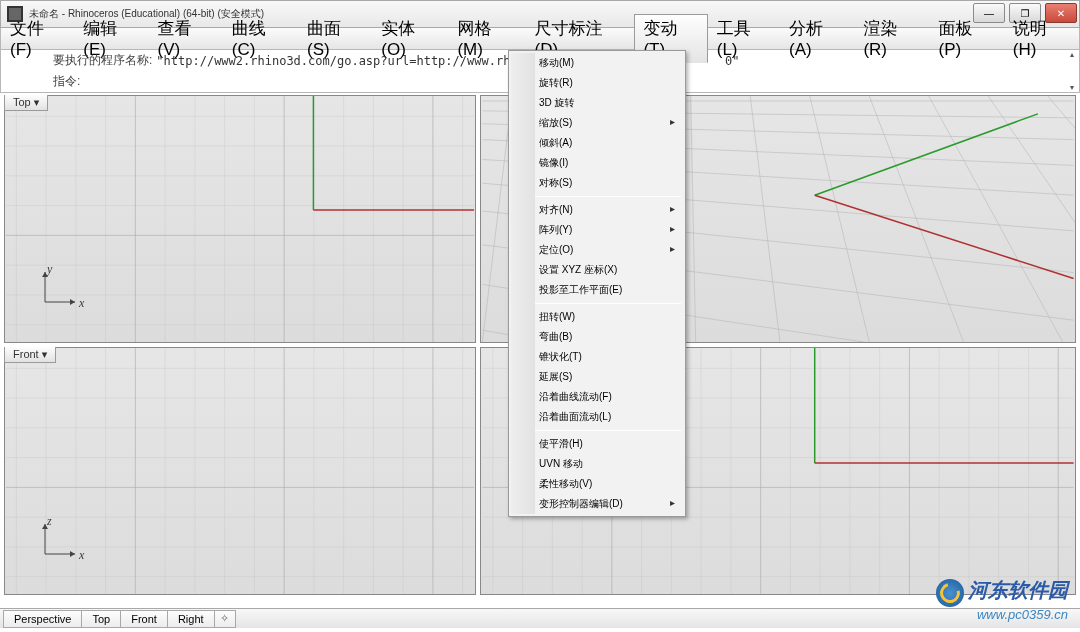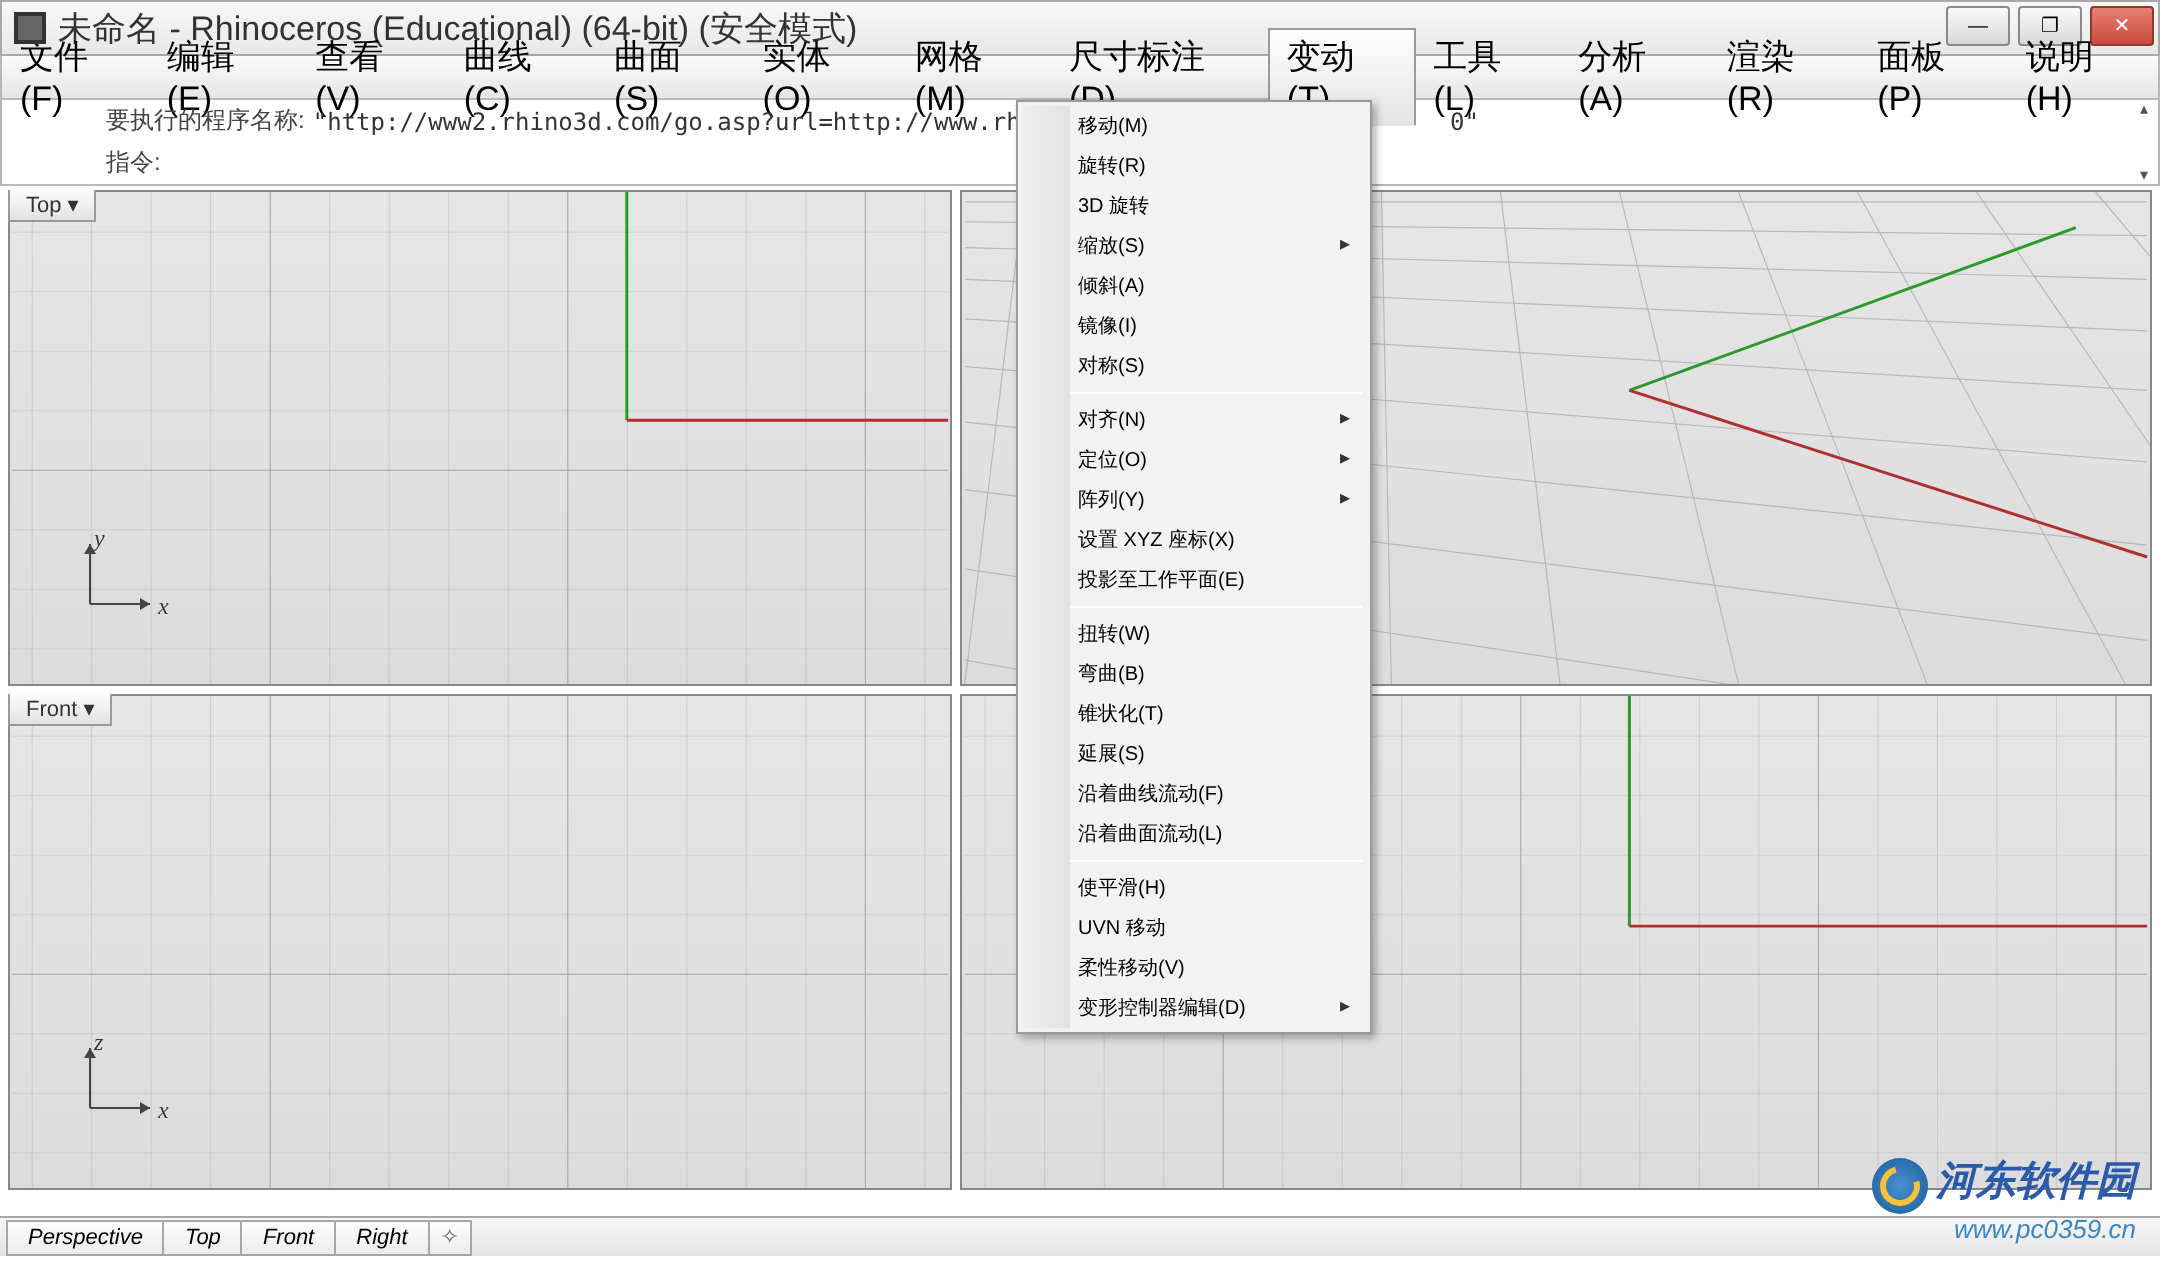--- a/index.html
+++ b/index.html
@@ -2,21 +2,21 @@
 <html><head>
 <meta charset="utf-8">
 <style>
 * { margin: 0; padding: 0; box-sizing: border-box; font-family: "Microsoft YaHei", "SimSun", Arial, sans-serif; }
 html, body { width: 1080px; height: 632px; overflow: hidden; background: #fff; }
 
 
 .titlebar { height: 28px; background: linear-gradient(#f8f8f8,#e8e8e8); display: flex; align-items: center; border: 1px solid #a8a8a8; }
 .app-icon { width: 16px; height: 16px; margin: 0 6px; background: #333; display: inline-block; position: relative; }
 .app-icon::after { content: ""; position: absolute; inset: 2px; background: #666; }
-.title-text { font-size: 17px; color: #333; flex: 1; }
+.title-text { font-size: 10px; color: #333; flex: 1; }
 .win-btns { display: flex; height: 100%; }
 .win-btn { width: 32px; height: 20px; margin: 2px 2px 0 2px; border: 1px solid #8a8a8a; background: linear-gradient(#fafafa,#d8d8d8); display: flex; align-items: center; justify-content: center; font-size: 10px; border-radius: 2px; }
 .win-btn.close { background: linear-gradient(#e97f74,#c94a3b); color: #fff; border-color: #8b3a30; }
 
 
 .menubar { height: 22px; background: linear-gradient(#fbfbfb,#e6e6e6); border: 1px solid #b8b8b8; border-top: none; display: flex; align-items: center; font-size: 17px; }
 .menu-item { padding: 2px 8px; cursor: default; border: 1px solid transparent; }
 .menu-item.active { background: linear-gradient(#fefefe,#e4e4e4); border: 1px solid #9a9a9a; border-bottom-color: #e4e4e4; position: relative; z-index: 50; }
 
 
@@ -187,21 +187,21 @@
   <div class="viewport" style="left:480px; top:254px; width:596px; height:248px;">
     <svg viewBox="0 0 596 248">
       <rect width="596" height="248" fill="url(#g1)"></rect>
       <rect width="596" height="248" fill="url(#g1b)"></rect>
       <line x1="335" y1="0" x2="335" y2="116" stroke="#2a9a2a" stroke-width="1.5"></line>
       <line x1="335" y1="116" x2="596" y2="116" stroke="#b03030" stroke-width="1.5"></line>
     </svg>
   </div>
 
   <div class="bottom-tabs">
-    <div id="btabs" style="display:flex;font-style:italic;">
+    <div id="btabs" style="display:flex;">
         <div class="btab first">Perspective</div>
         <div class="btab">Top</div>
         <div class="btab">Front</div>
         <div class="btab">Right</div>
       </div>
     <div class="btab plus-tab">✧</div>
   </div>
 
 </div>
 
@@ -209,22 +209,22 @@
   <div class="dd-gutter"></div>
 <div class="dd-item">移动(M)</div>
     <div class="dd-item">旋转(R)</div>
     <div class="dd-item">3D 旋转</div>
     <div class="dd-item has-sub">缩放(S)</div>
     <div class="dd-item">倾斜(A)</div>
     <div class="dd-item">镜像(I)</div>
     <div class="dd-item">对称(S)</div>
     <div class="dd-sep"></div>
     <div class="dd-item has-sub">对齐(N)</div>
+    <div class="dd-item has-sub">阵列(Y)</div>
     <div class="dd-item has-sub">定位(O)</div>
-    <div class="dd-item has-sub">阵列(Y)</div>
     <div class="dd-item">设置 XYZ 座标(X)</div>
     <div class="dd-item">投影至工作平面(E)</div>
     <div class="dd-sep"></div>
     <div class="dd-item">扭转(W)</div>
     <div class="dd-item">弯曲(B)</div>
     <div class="dd-item">锥状化(T)</div>
     <div class="dd-item">延展(S)</div>
     <div class="dd-item">沿着曲线流动(F)</div>
     <div class="dd-item">沿着曲面流动(L)</div>
     <div class="dd-sep"></div>

